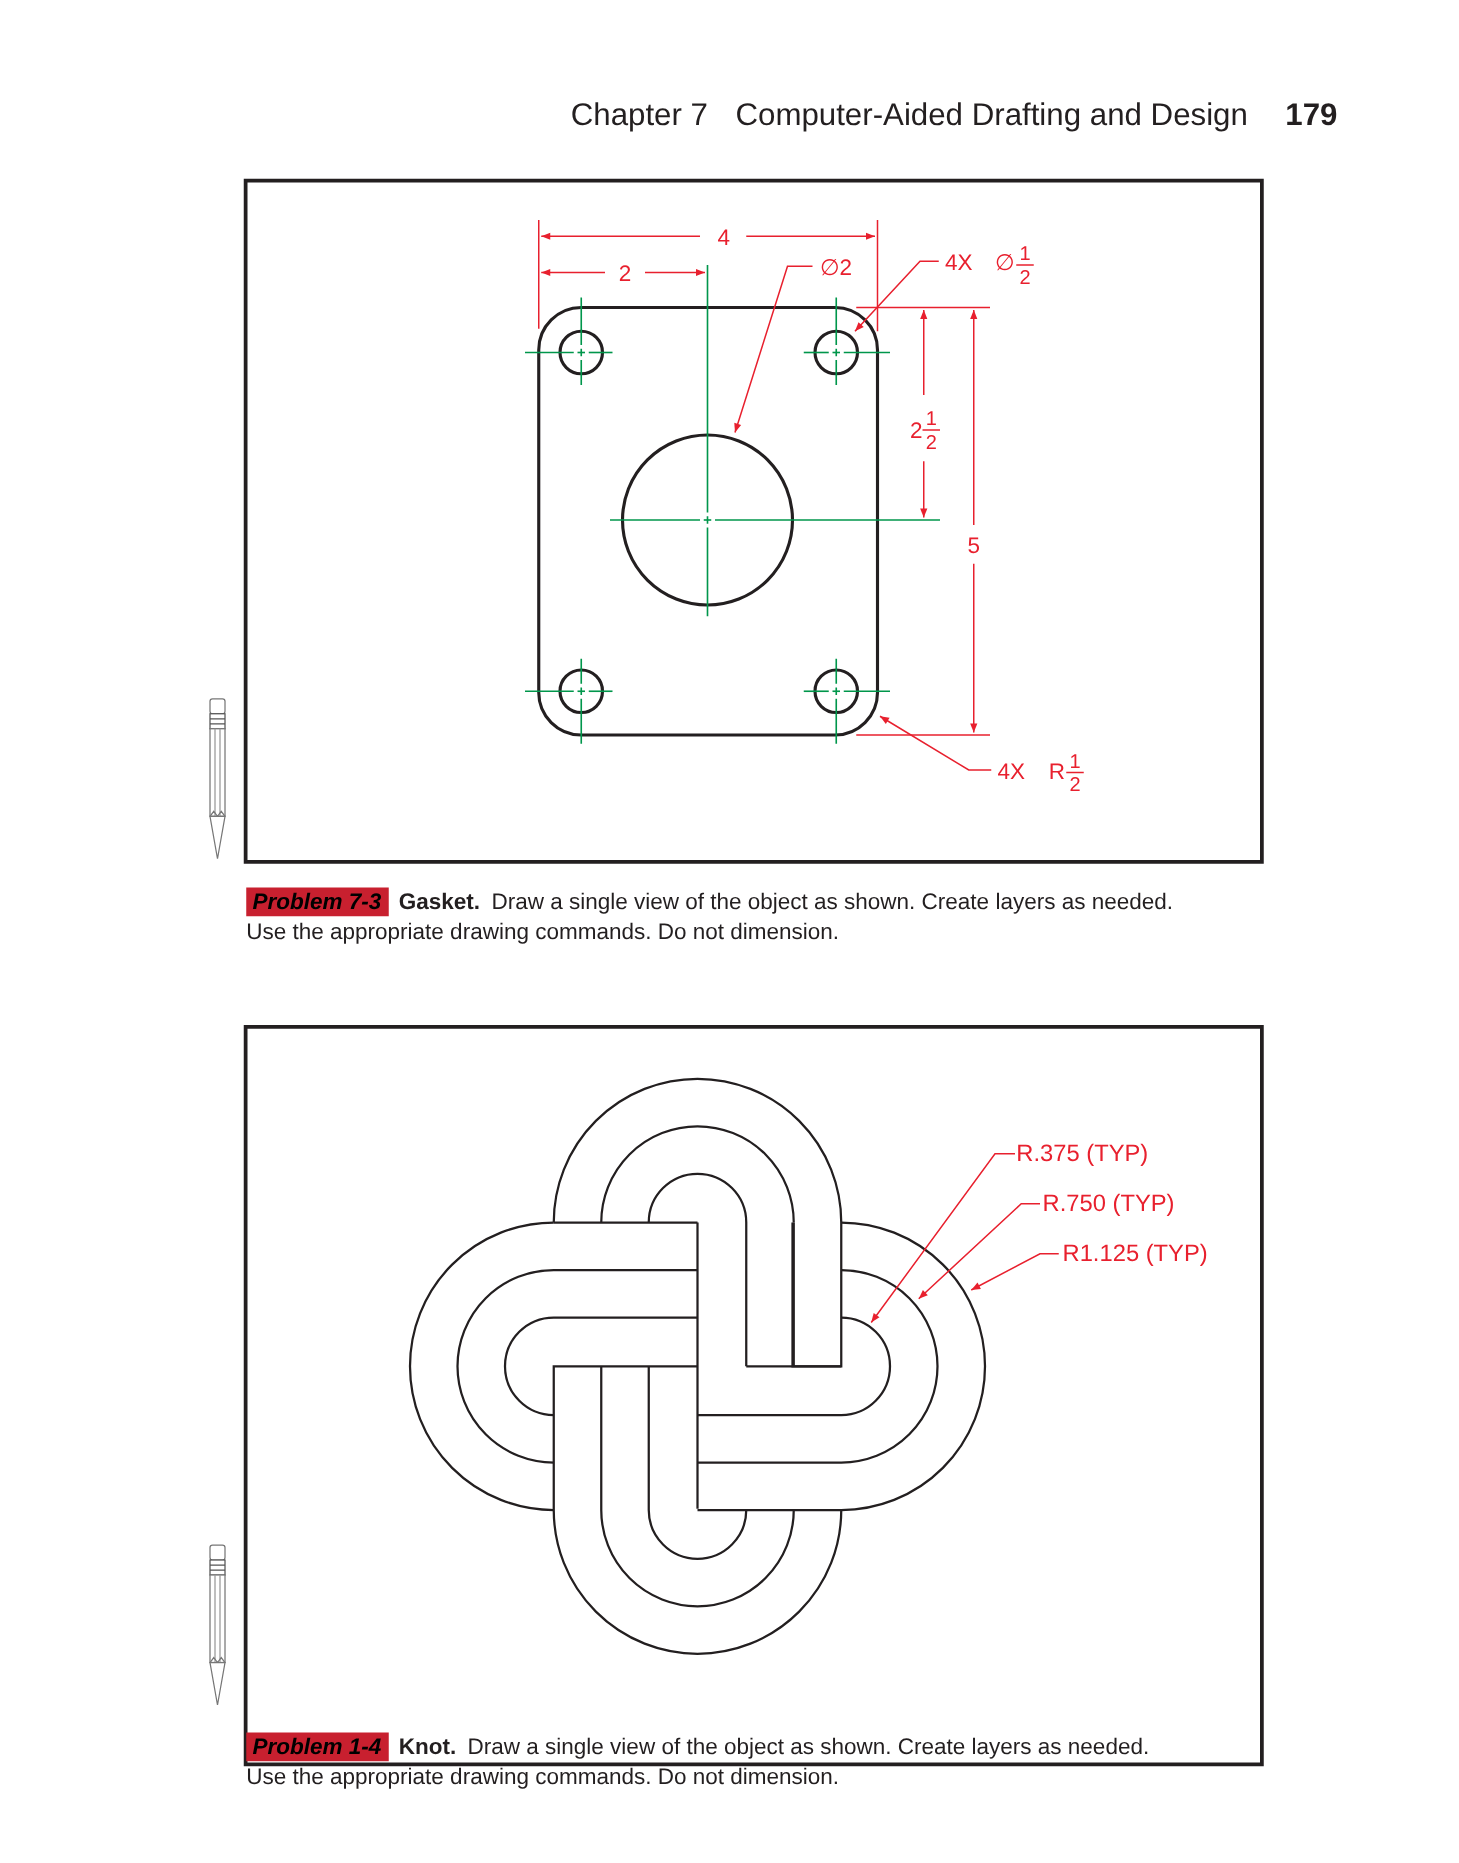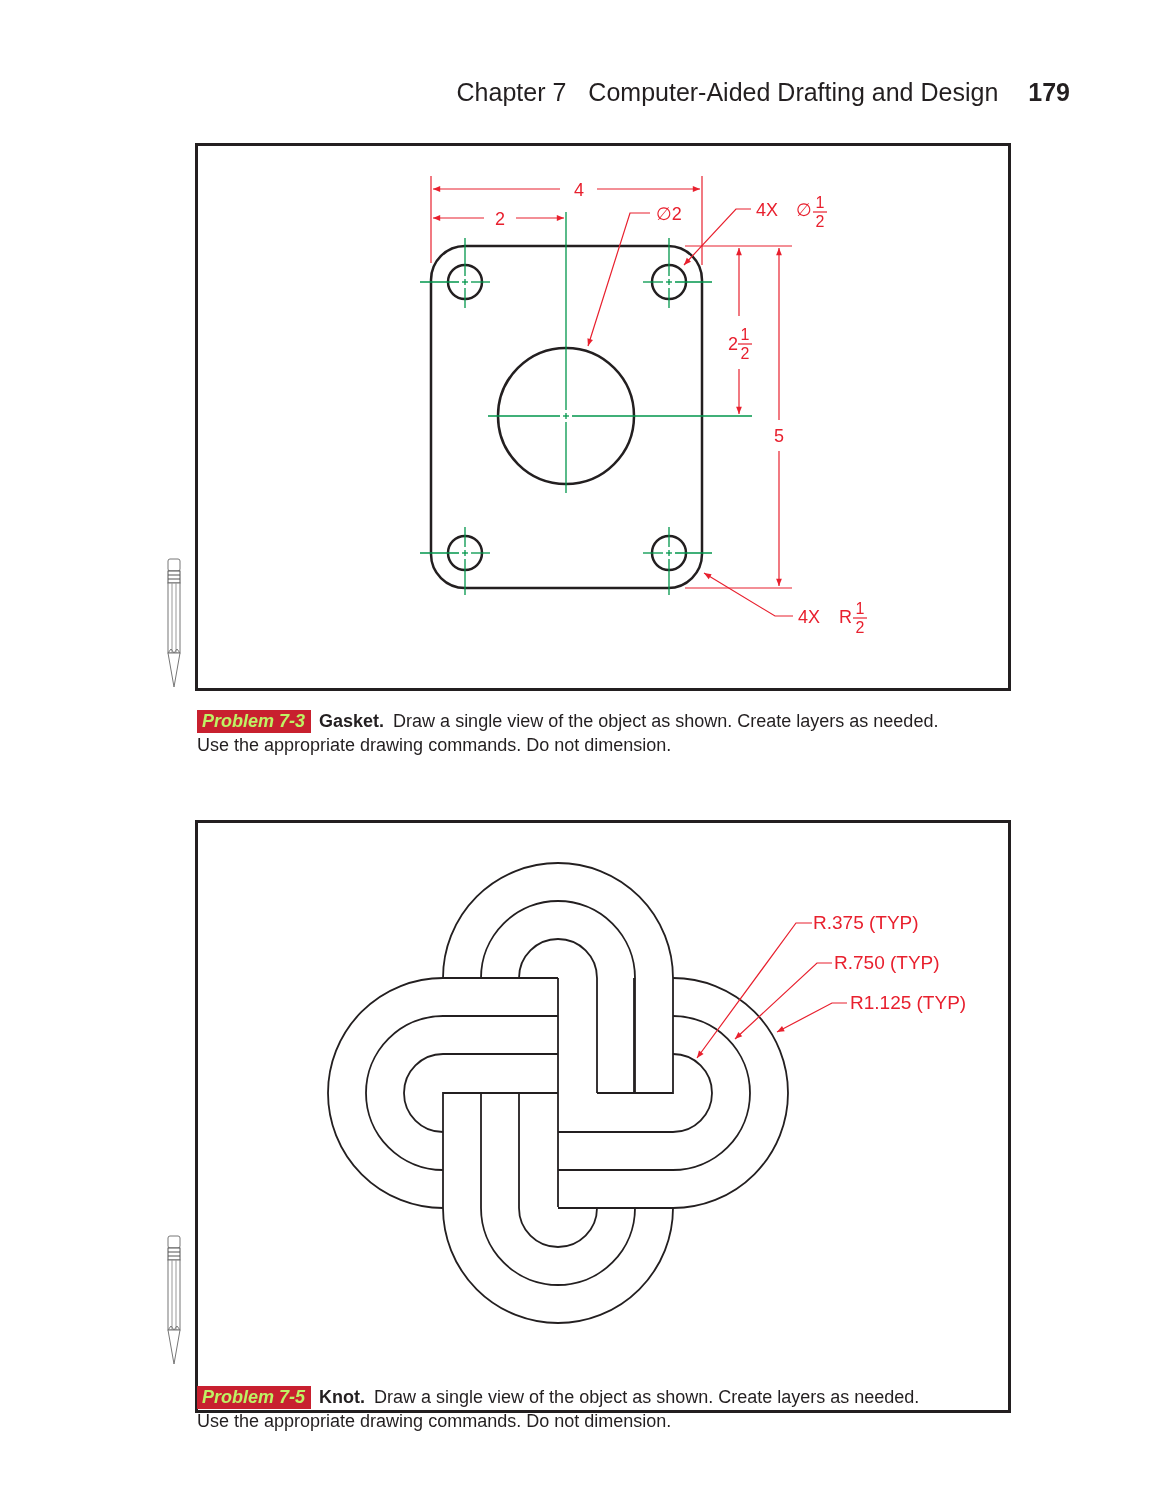--- a/index.html
+++ b/index.html
@@ -6,21 +6,21 @@
   body { width:1167px; height:1490px; position:relative; overflow:hidden; font-family:"Liberation Sans", sans-serif; color:#231f20; }
   .header { position:absolute; top:78px; left:0; width:1070px; text-align:right; font-size:25px; }
   .header .chap { margin-right:22px; }
   .header .title { margin-right:30px; }
   .header .pnum { font-weight:bold; }
   .frame { position:absolute; left:195px; width:816px; border:3px solid #231f20; box-sizing:border-box; background:#fff; }
   #fig1 { top:143px; height:548px; }
   #fig2 { top:820px; height:593px; }
   svg.drawing { position:absolute; left:0; top:0; }
   .caption { position:absolute; left:197px; width:820px; font-size:18px; line-height:24px; }
-  .caption .badge { background:#c8202f; color:#bef264; font-style:italic; font-weight:bold; padding:1px 6px 2px 5px; margin-right:8px; }
+  .caption .badge { background:#c8202f; color:#000000; font-style:italic; font-weight:bold; padding:1px 6px 2px 5px; margin-right:8px; }
   .caption .name { font-weight:bold; margin-right:4px; }
   #cap1 { top:709px; }
   #cap2 { top:1385px; }
   .pencil { position:absolute; left:163px; }
   .dim { fill:#e8202e; font-family:"Liberation Sans", sans-serif; }
 </style>
 </head>
 <body>
 
 <div class="header">
@@ -181,16 +181,16 @@
       <polyline points="832,963 817,963 735,1039" marker-end="url(#arr2)"></polyline>
       <polyline points="847,1003 832,1003 777,1032" marker-end="url(#arr2)"></polyline>
     </g>
     <text class="dim" x="813" y="929" font-size="19">R.375 (TYP)</text>
     <text class="dim" x="834" y="969" font-size="19">R.750 (TYP)</text>
     <text class="dim" x="850" y="1009" font-size="19">R1.125 (TYP)</text>
   </svg>
 </div>
 
 <div class="caption" id="cap2">
-  <span class="badge">Problem 7-5</span><span class="name">Knot.</span>
+  <span class="badge">Problem 1-4</span><span class="name">Knot.</span>
   <span>Draw a single view of the object as shown. Create layers as needed.</span><br>
   <span>Use the appropriate drawing commands. Do not dimension.</span>
 </div>
 
 </body></html>

